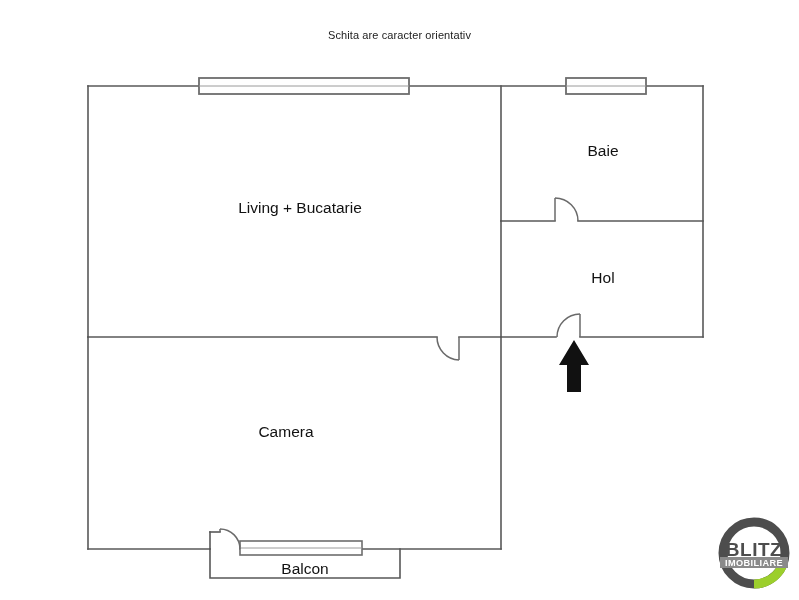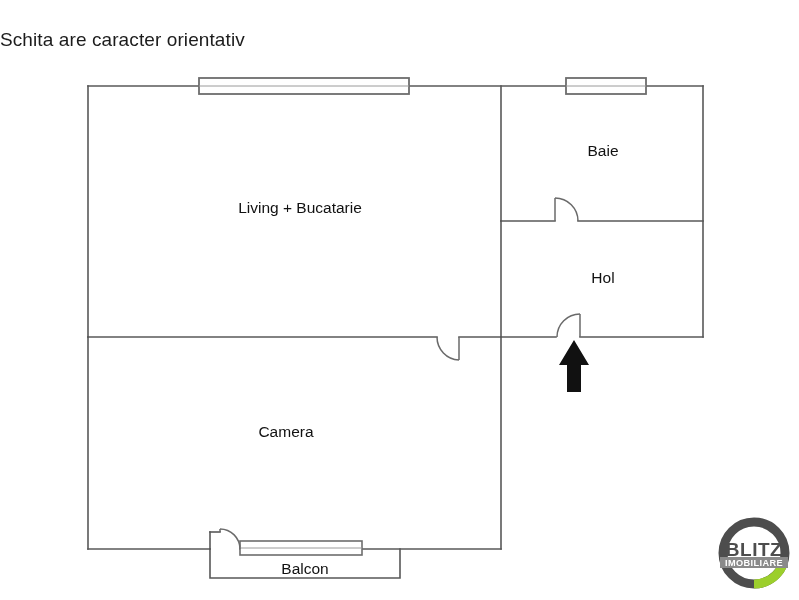--- a/index.html
+++ b/index.html
@@ -19,21 +19,22 @@
     position: absolute;
     left: 0; top: 0;
     width: 799px;
     height: 600px;
   }
   .plan-title {
     position: absolute;
     left: 0;
     top: 29px;
     width: 799px;
-    font-size: 19px;
+    text-align: center;
+    font-size: 11px;
     font-family: "Liberation Sans", sans-serif;
     color: #1c1c1c;
     letter-spacing: 0.1px;
   }
   svg.floorplan {
     position: absolute;
     left: 0;
     top: 0;
     width: 799px;
     height: 600px;

